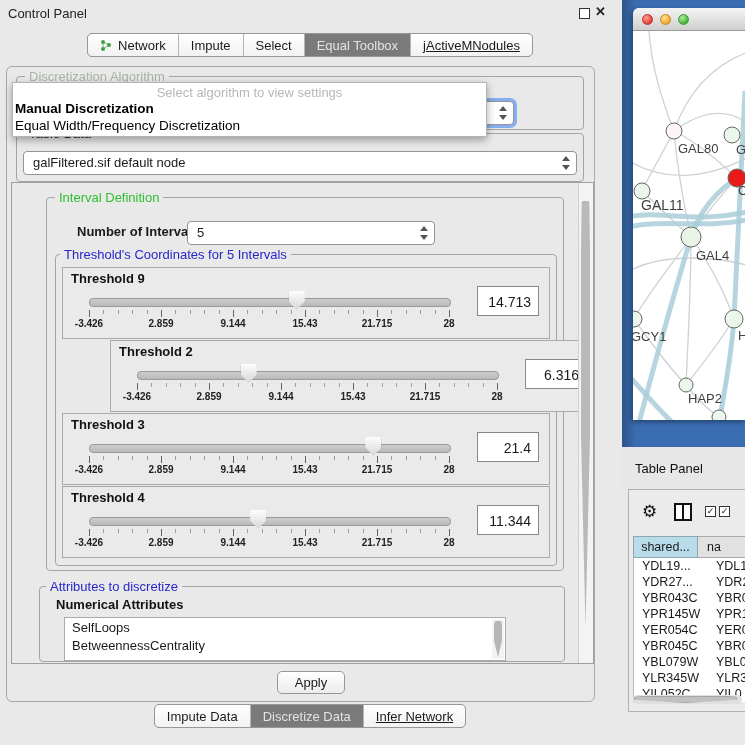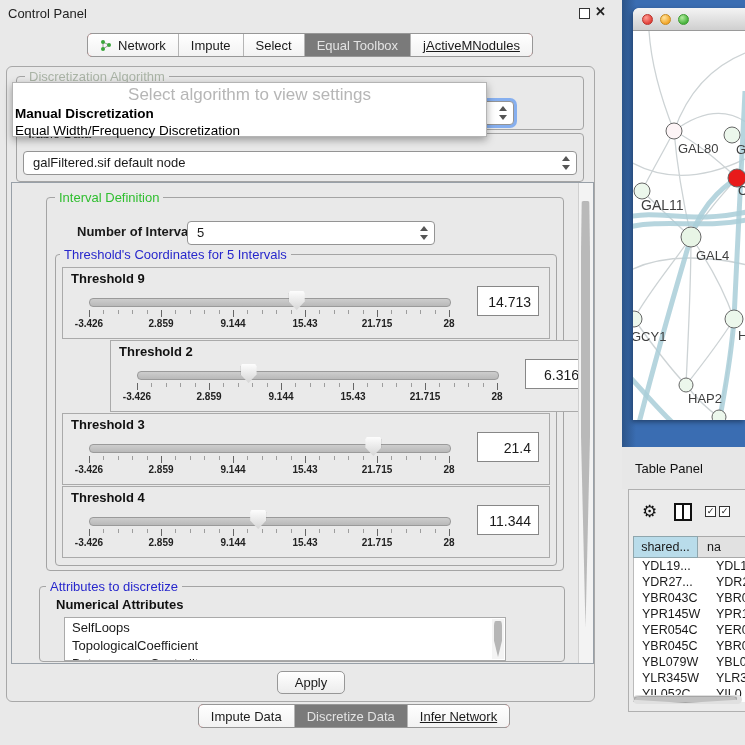--- a/index.html
+++ b/index.html
@@ -28,21 +28,21 @@
   .combo{position:absolute;background:#fff;border:1px solid #949494;border-radius:4px;height:22px;font-size:13px;}
   .combo .val{position:absolute;left:9px;top:3px;white-space:nowrap;}
   .stepper{position:absolute;right:6px;top:4px;width:9px;height:14px;}
   .stepper:before,.stepper:after{content:"";position:absolute;left:1px;border-left:4px solid transparent;border-right:4px solid transparent;}
   .stepper:before{top:0;border-bottom:5px solid #555;}
   .stepper:after{bottom:0;border-top:5px solid #555;}
   .focusring{box-shadow:0 0 0 3px rgba(100,155,240,.75);}
   
   .popup{position:absolute;left:12px;top:82px;width:473px;height:53px;background:#fff;border:1px solid #b4b4b4;
          box-shadow:0 3px 8px rgba(0,0,0,.35);z-index:20;}
-  .popup .ph{margin-top:2px;text-align:center;font-size:17px;color:#b6b6b6;}
+  .popup .ph{margin-top:2px;text-align:center;font-size:13px;color:#b6b6b6;}
   .popup .item{font-size:13.5px;padding-left:2px;line-height:17px;color:#000;}
   .popup .item.hl{font-weight:bold;}
   
   .scrollpane{position:absolute;left:11px;top:182px;width:581px;height:480px;border:1px solid #98a0a8;background:#e9e9e9;overflow:hidden;}
   .vsb{position:absolute;right:0;top:0;width:14px;height:100%;background:#f3f3f3;border-left:1px solid #cfcfcf;}
   .vsb .thumb{position:absolute;left:2px;width:9px;border-radius:5px;background:#b9b9b9;}
   
   .th-panel{position:absolute;left:6px;width:486px;height:70px;border:1px solid #aaa;background:#eaeaea;}
   .th-title{position:absolute;left:8px;top:3px;font-size:13px;font-weight:bold;color:#111;}
   .slider{position:absolute;left:26px;top:22px;width:360px;height:44px;}
@@ -58,21 +58,21 @@
             font-size:14px;text-align:right;line-height:30px;padding-right:7px;box-sizing:border-box;}
   
   .attr-sub{position:absolute;left:16px;top:10px;font-size:13px;font-weight:bold;color:#111;}
   .attr-list{position:absolute;left:24px;top:30px;width:440px;height:42px;background:#fff;border:1px solid #aaa;overflow:hidden;}
   .attr-list ul{margin:1px 0 0 0;padding:0 0 0 7px;list-style:none;font-size:13px;line-height:18px;}
   .attr-vsb{position:absolute;right:1px;top:1px;width:12px;height:40px;background:#f4f4f4;}
   .attr-vsb .thumb{position:absolute;left:2px;top:2px;width:8px;height:36px;border-radius:4px;background:#b6b6b6;}
   
   .applybtn{position:absolute;left:277px;top:671px;width:66px;height:21px;border:1px solid #979797;border-radius:5px;
             background:linear-gradient(#ffffff,#ececec);font-size:13px;text-align:center;line-height:21px;}
-  .bottomtabs{position:absolute;left:0;top:704px;width:620px;display:flex;justify-content:center;margin-left:44px;}
+  .bottomtabs{position:absolute;left:0;top:704px;width:620px;display:flex;justify-content:center;}
   
   .bluepanel{position:absolute;left:622px;top:0;width:123px;height:447px;
              background:linear-gradient(90deg,#2c5488 0,#3a6db2 14px,#3a6db2 100%);}
   .netwin{position:absolute;left:11px;top:8px;width:112px;height:412px;background:#fff;border-radius:6px 0 0 0;
           box-shadow:-1px 2px 5px rgba(0,0,0,.4);overflow:hidden;}
   .nw-titlebar{position:absolute;left:0;top:0;width:100%;height:22px;border-bottom:1px solid #9a9a9a;
                background:linear-gradient(#f4f4f4,#cfcfcf);border-radius:6px 0 0 0;}
   .light{position:absolute;top:5.5px;width:11px;height:11px;border-radius:50%;}
   .light.red{left:9px;background:radial-gradient(circle at 35% 30%,#ff9d94,#e3423a 70%);border:1px solid #b8322b;box-sizing:border-box;}
   .light.yellow{left:27px;background:radial-gradient(circle at 35% 30%,#ffe39a,#f3a72c 70%);border:1px solid #c4891f;box-sizing:border-box;}
@@ -353,21 +353,20 @@
 </div>
       </div>
     </div>
 
     <div class="group" style="left:27px;top:403px;width:524px;height:74px;background:#e9e9e9;">
       <span class="gtitle blue" style="left:6px;">Attributes to discretize</span>
       <span class="attr-sub">Numerical Attributes</span>
       <div class="attr-list">
         <ul id="attr-items">
             <li>SelfLoops</li>
-            <li>TopologicalCoefficient</li>
             <li>BetweennessCentrality</li>
           </ul>
         <div class="attr-vsb">
             <div class="thumb"></div>
           </div>
       </div>
     </div>
 
     <div class="vsb">
       <div class="thumb" style="top:18px;height:427px;"></div>

